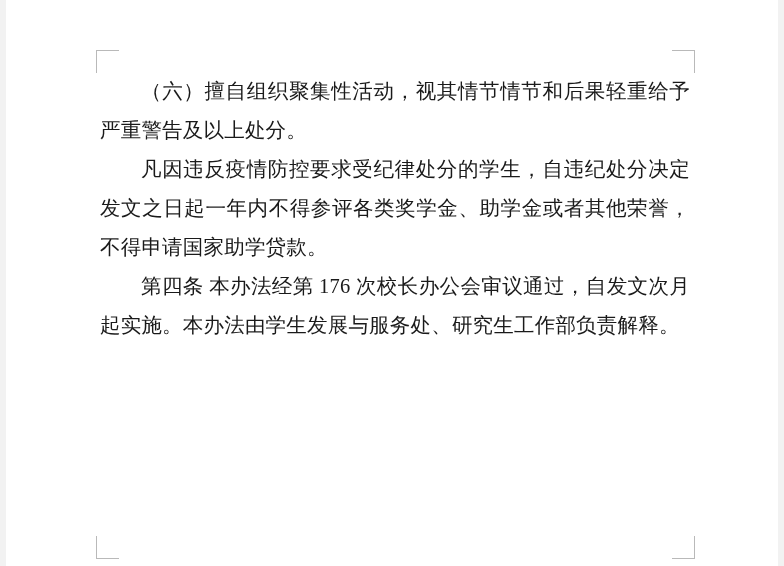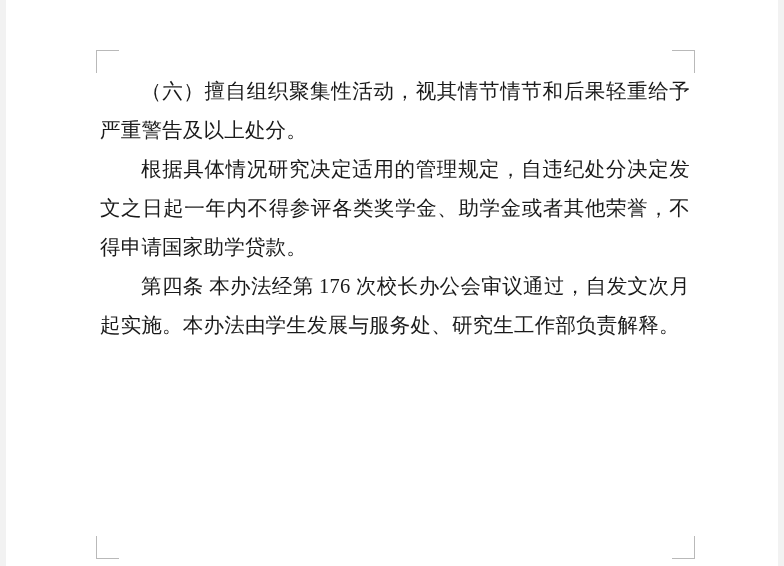--- a/index.html
+++ b/index.html
@@ -88,16 +88,16 @@
   <div class="edge-left"></div>
   <div class="edge-right"></div>
 
   <div class="crop tl"></div>
   <div class="crop tr"></div>
   <div class="crop bl"></div>
   <div class="crop br"></div>
 
   <div class="content">
     <p class="para indent">（六）擅自组织聚集性活动，视其情节情节和后果轻重给予严重警告及以上处分。</p>
-    <p class="para indent">根据具体情况研究决定适用的管理规定，自违纪处分决定发文之日起一年内不得参评各类奖学金、助学金或者其他荣誉，不得申请国家助学贷款。</p>
+    <p class="para indent">凡因违反疫情防控要求受纪律处分的学生，自违纪处分决定发文之日起一年内不得参评各类奖学金、助学金或者其他荣誉，不得申请国家助学贷款。</p>
     <p class="para indent">第四条  本办法经第 176 次校长办公会审议通过，自发文次月起实施。本办法由学生发展与服务处、研究生工作部负责解释。</p>
   </div>
 </div>
 
 </body></html>

